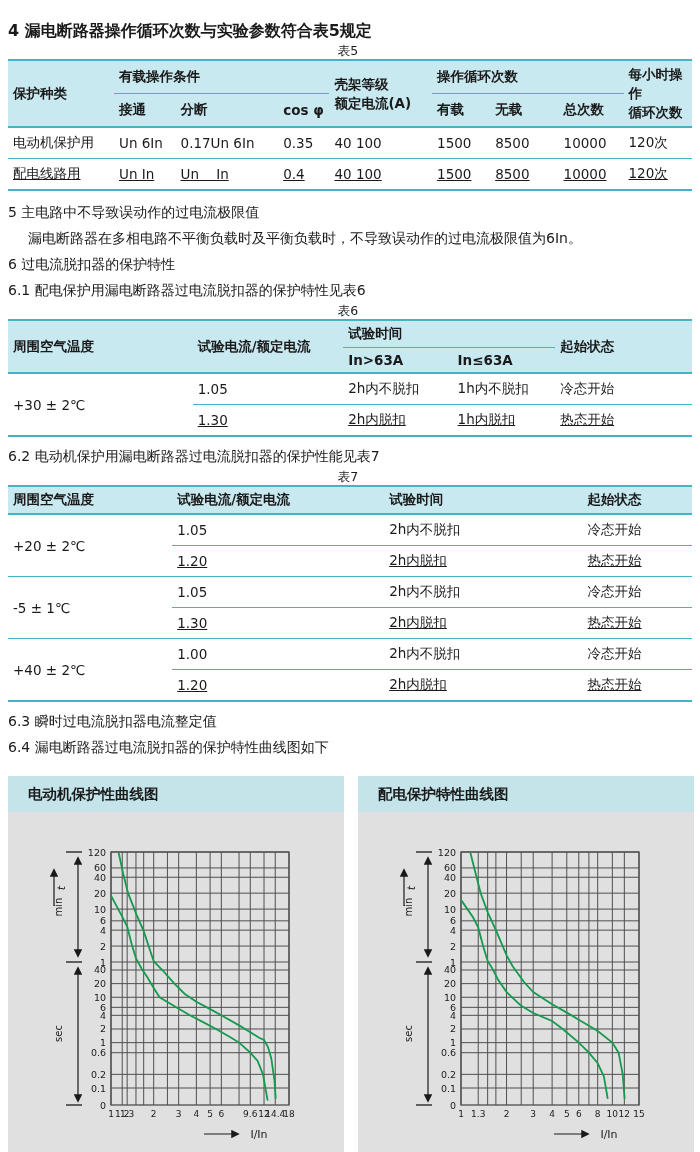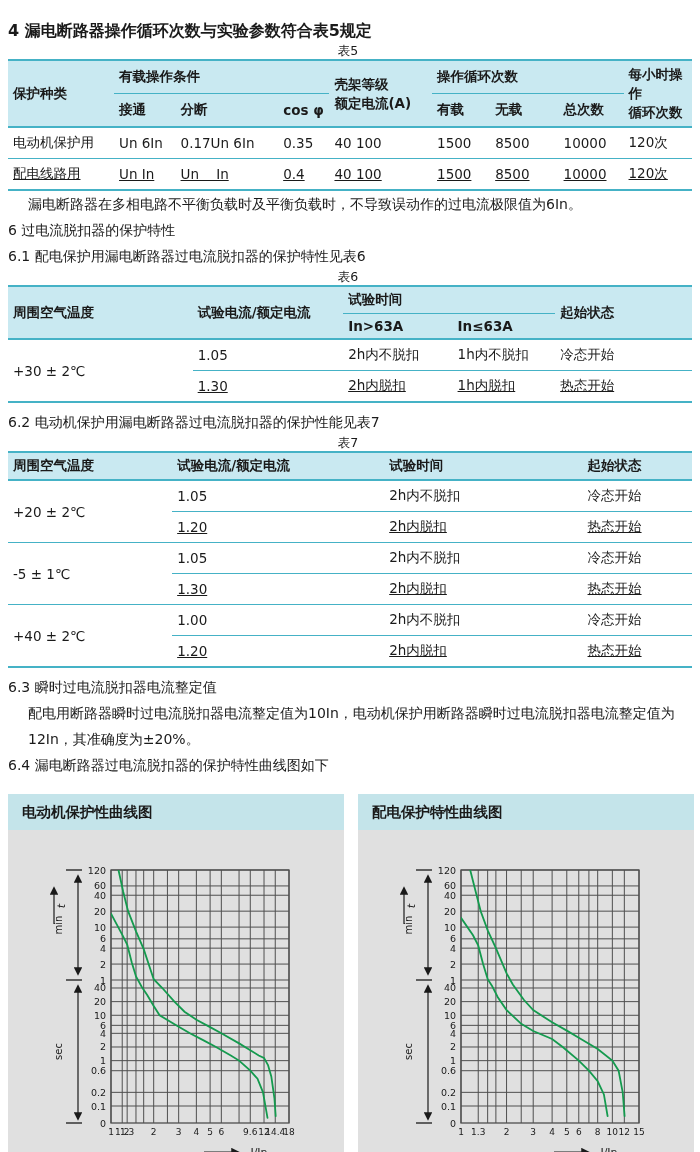--- a/index.html
+++ b/index.html
@@ -31,21 +31,21 @@
   table.tbl td{padding:6px 5px;text-align:left;vertical-align:middle;white-space:pre-wrap;}
   table.tbl th.grp{border-bottom:1.5px solid var(--teal);}
   table.tbl tbody tr.first > td{border-top:2px solid var(--teal);}
   table.tbl tbody tr.part > td{border-top:1px solid var(--teal);text-decoration:underline;}
   table.tbl tbody tr.gstart > td{border-top:1.5px solid var(--teal);}
   .twoline div{line-height:19px;}
 
   .charts{display:flex;gap:14px;margin-top:16px;}
   .panel{width:336px;height:380px;background:var(--panelbg);}
   .panel-title{height:36px;line-height:36px;background:var(--panelhdr);
-    font-size:14.5px;font-weight:bold;padding-left:14px;}
+    font-size:14.5px;font-weight:bold;padding-left:20px;}
   svg.chart{display:block;}
 </style>
 </head>
 <body>
 
 <div class="doc">
 
   <h1 class="doc-title">4 漏电断路器操作循环次数与实验参数符合表5规定</h1>
   <div class="tbl-label">表5</div>
 
@@ -103,20 +103,21 @@
         <td>0.4</td>
         <td>40 100</td>
         <td>1500</td>
         <td>8500</td>
         <td>10000</td>
         <td>120次</td>
       </tr>
     </tbody>
   </table>
 
+  <p class="section-line" style="margin-top:8px">5 主电路中不导致误动作的过电流极限值</p>
   <p class="body-line">漏电断路器在多相电路不平衡负载时及平衡负载时，不导致误动作的过电流极限值为6In。</p>
   <p class="section-line">6 过电流脱扣器的保护特性</p>
   <p class="section-line">6.1 配电保护用漏电断路器过电流脱扣器的保护特性见表6</p>
   <div class="tbl-label">表6</div>
 
   <table class="tbl t6">
     <colgroup>
       <col style="width:27%">
         <col style="width:22%">
         <col style="width:16%">
@@ -201,21 +202,20 @@
       </tr>
       <tr class="part">
         <td>1.20</td>
         <td>2h内脱扣</td>
         <td>热态开始</td>
       </tr>
     </tbody>
   </table>
 
   <p class="section-line" style="margin-top:6px">6.3 瞬时过电流脱扣器电流整定值</p>
-  <p class="body-line">配电用断路器瞬时过电流脱扣器电流整定值为10In，电动机保护用断路器瞬时过电流脱扣器电流整定值为12In，其准确度为±20%。</p>
   <p class="section-line">6.4 漏电断路器过电流脱扣器的保护特性曲线图如下</p>
 
   <div class="charts">
     <section class="panel">
       <div class="panel-title">电动机保护性曲线图</div>
       <svg class="chart" width="336" height="344">
           <defs>
             <marker id="ah0" viewBox="0 0 10 10" refX="8" refY="5" markerWidth="7" markerHeight="7" orient="auto-start-reverse">
               <path d="M0 0 L10 5 L0 10 z" fill="#1a1a1a"></path>
             </marker>

